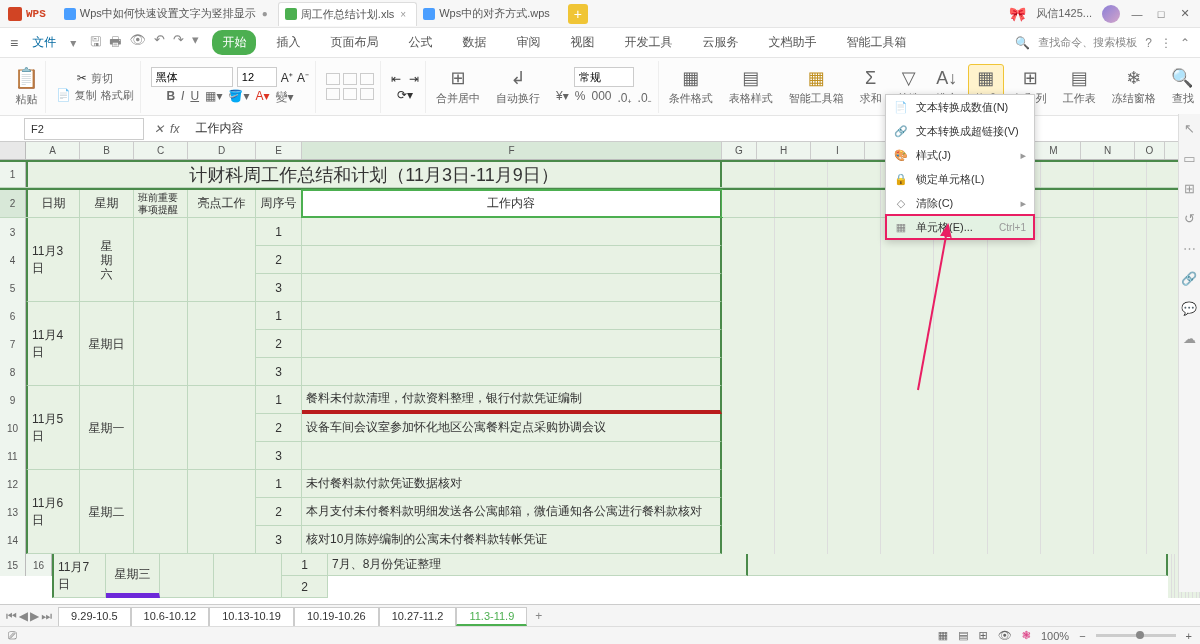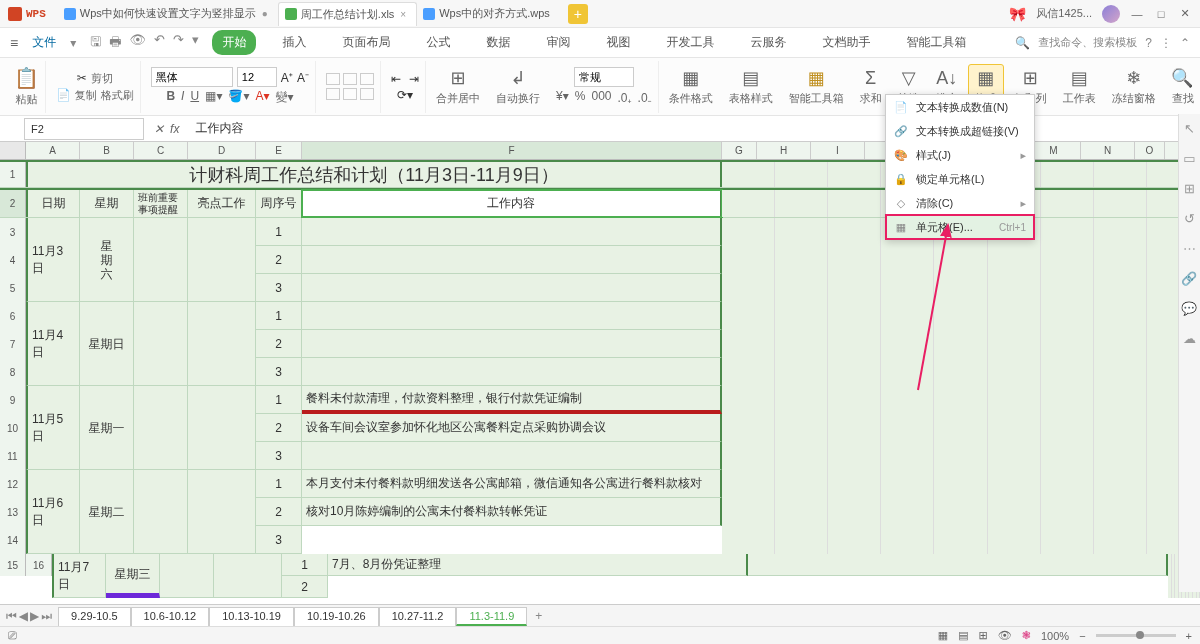--- a/index.html
+++ b/index.html
@@ -19,21 +19,21 @@
 .title-right { margin-left: auto; display: flex; align-items: center; gap: 10px; font-size: 11px; color: #666; }
 .avatar { width: 18px; height: 18px; border-radius: 50%; background: linear-gradient(135deg,#8b7fd8,#d4a5c9); }
 .win-btn { width: 14px; height: 14px; display: flex; align-items: center; justify-content: center; color: #666; }
 
 
 .menubar { height: 30px; display: flex; align-items: center; padding: 0 10px; gap: 2px; border-bottom: 1px solid #e5e5e5; }
 .menu-left { display: flex; align-items: center; gap: 6px; }
 .hamburger { font-size: 14px; color: #666; }
 .file-btn { padding: 2px 8px; color: #0369a1; }
 .qat { display: flex; gap: 8px; margin-left: 8px; color: #888; font-size: 13px; }
-.menu-tabs { display: flex; gap: 16px; margin-left: 12px; }
+.menu-tabs { display: flex; gap: 10px; margin-left: 12px; }
 .menu-tab { padding: 4px 10px; color: #555; cursor: pointer; border-radius: 10px; }
 .menu-tab.active { background: #4caf50; color: #fff; }
 .menu-right { margin-left: auto; display: flex; align-items: center; gap: 8px; color: #888; }
 .search-hint { font-size: 11px; }
 
 
 .ribbon { height: 58px; display: flex; align-items: center; padding: 0 8px; gap: 4px; border-bottom: 1px solid #e5e5e5; background: #fcfcfc; }
 .rgroup { display: flex; flex-direction: column; align-items: center; padding: 0 6px; gap: 2px; border-right: 1px solid #eee; height: 52px; justify-content: center; }
 .rbig { font-size: 20px; color: #888; }
 .rlabel { font-size: 11px; color: #666; white-space: nowrap; }
@@ -459,20 +459,21 @@
     <div class="cell col-A" style="height:84px;border-left:2px solid #4a8a4a;border-bottom:1px solid #bfd8bf">11月6日</div>
     <div class="cell col-B" style="height:84px;border-bottom:1px solid #bfd8bf;font-size:12px;line-height:14px">星期二</div>
     <div class="cell col-C" style="height:84px;border-bottom:1px solid #bfd8bf"></div>
     <div class="cell col-D" style="height:84px;border-bottom:1px solid #bfd8bf"></div>
     <div style="display:flex;flex-direction:column">
           <div class="cell col-E" style="height:28px;border-bottom:1px solid #bfd8bf">1</div>
           <div class="cell col-E" style="height:28px;border-bottom:1px solid #bfd8bf">2</div>
           <div class="cell col-E" style="height:28px;border-bottom:1px solid #bfd8bf">3</div>
         </div>
         <div style="display:flex;flex-direction:column">
+          <div class="cell col-F left" style="height:28px;border-right:2px solid #4a8a4a;border-bottom:1px solid #bfd8bf">未付餐料款付款凭证数据核对</div>
           <div class="cell col-F left" style="height:28px;border-right:2px solid #4a8a4a;border-bottom:1px solid #bfd8bf">本月支付未付餐料款明细发送各公寓邮箱，微信通知各公寓进行餐料款核对</div>
           <div class="cell col-F left" style="height:28px;border-right:2px solid #4a8a4a;border-bottom:1px solid #bfd8bf">核对10月陈婷编制的公寓未付餐料款转帐凭证</div>
         </div>
         <div class="far-cols">
           <div class="ecol"></div>
           <div class="ecol"></div>
           <div class="ecol"></div>
           <div class="ecol"></div>
           <div class="ecol"></div>
           <div class="ecol"></div>

